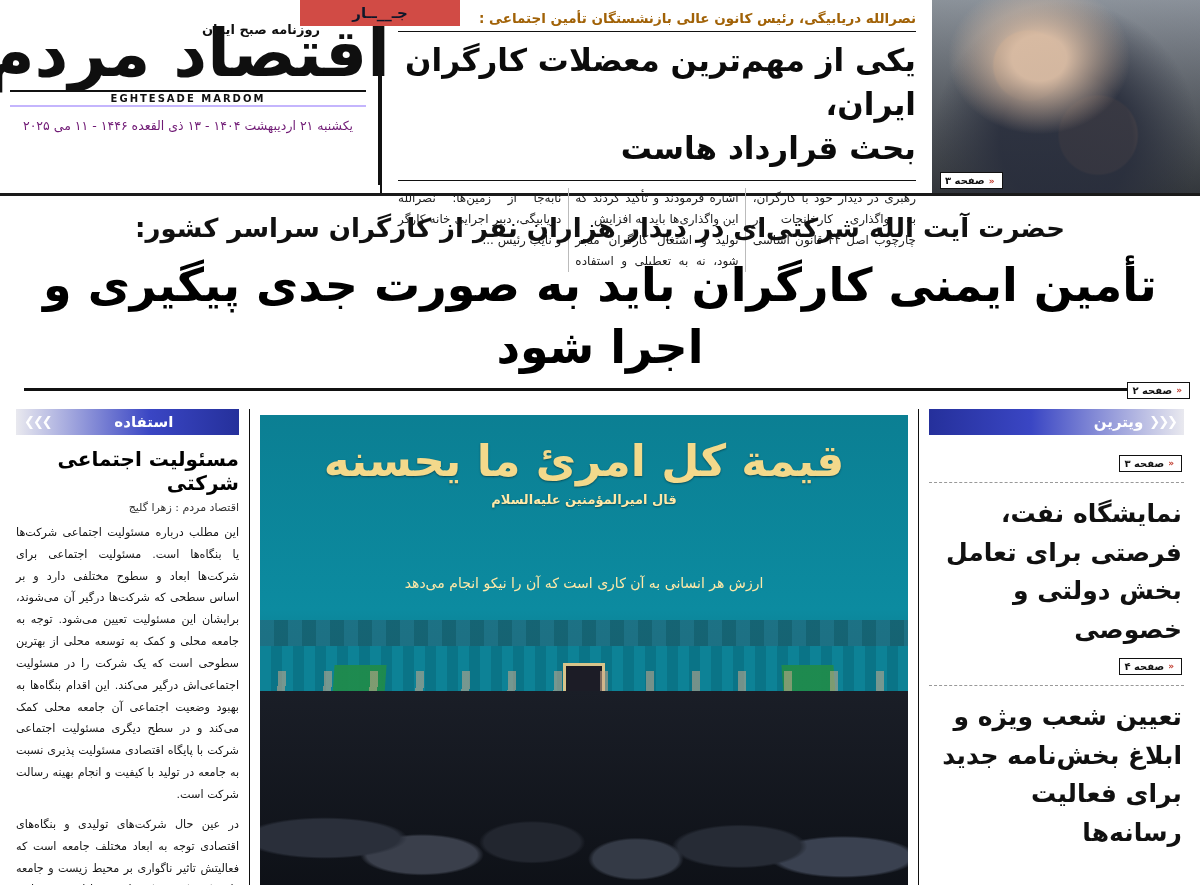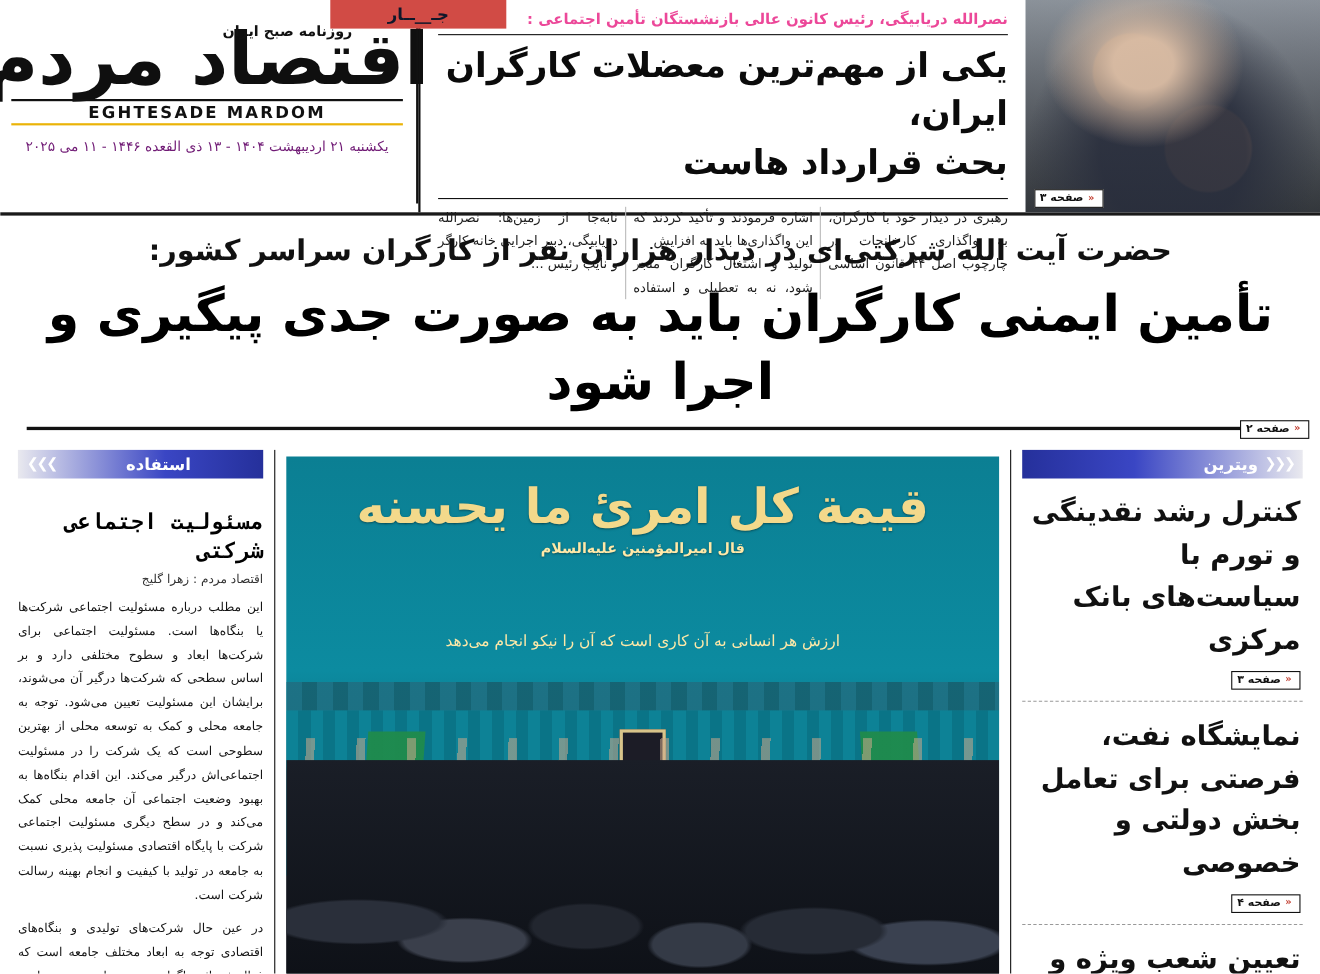--- a/index.html
+++ b/index.html
@@ -30,40 +30,40 @@
     transform: translateX(-46px);
     font-weight: bold;
   }
   .logo-main {
     font-size: 66px; font-weight: bold; color: #0f0f0f;
     line-height: .95; letter-spacing: -2px; white-space: nowrap;
     margin-top: -14px;
     font-family: "DejaVu Sans", "Liberation Sans", sans-serif;
   }
   .logo-latin {
-    font-size: 15px; letter-spacing: 2px; color: #111;
-    margin-top: 4px; border-top: 2px solid #111; border-bottom:2px solid #eab308;
+    font-size: 10px; letter-spacing: 2px; color: #111;
+    margin-top: 4px; border-top: 2px solid #111; border-bottom:2px solid #c4b5fd;
     padding: 1px 0; width: 100%; text-align: center; font-weight: bold;
   }
   .logo-dateline {
     margin-top: 8px; text-align: center; font-size: 12.5px; color: #701a75;
     line-height: 1.75; width: 100%;
   }
   .logo-dateline span { display: block; }
   .logo-rule {
     position: absolute; right: 0; top: 8px; bottom: 8px; width: 2px; background: #111;
   }
 
   
   .teaser-block {
     flex: 1; padding: 10px 16px 8px 16px; position: relative;
     border-left: 2px solid #111;
   }
   .teaser-kicker {
-    font-size: 13.5px; color: #ec4899; text-align: right; font-weight: bold;
+    font-size: 13.5px; color: #a16207; text-align: right; font-weight: bold;
     border-bottom: 1px solid #111; padding-bottom: 5px; margin-bottom: 6px;
   }
   .teaser-head {
     font-size: 31px; font-weight: bold; color: #0b0b0b; line-height: 1.42;
     text-align: right;
   }
   .teaser-deck {
     margin-top: 10px; font-size: 12px; line-height: 1.75; color: #1c1c1c;
     text-align: justify;
     column-count: 3; column-gap: 14px; column-rule: 1px solid #bbb;
@@ -192,21 +192,21 @@
       linear-gradient(#1a1e27 0%, #0d1016 100%);
   }
   .photo-main .hands {
     position:absolute; bottom: 120px; left:0; right:0; height: 110px;
     background:
       repeating-linear-gradient(92deg, rgba(205,170,140,.0) 0 18px, rgba(205,170,140,.55) 18px 26px, rgba(0,0,0,0) 26px 46px);
     filter: blur(.3px);
   }
 
   
-  .note-title { font-size: 20px; font-weight: bold; margin: 27px 0 6px; text-align: right; font-family: Liberation Mono, monospace; }
+  .note-title { font-size: 20px; font-weight: bold; margin: 12px 0 6px; text-align: right; }
   .note-byline { font-size: 11px; color: #333; text-align: right; margin-bottom: 8px; }
   .note-body {
     font-size: 11.2px; line-height: 1.95; text-align: justify; color: #151515;
   }
   .note-body p { margin-bottom: 8px; }
 </style>
 </head>
 <body>
 
 <div class="page">
@@ -260,21 +260,20 @@
 
   <div class="body-cols">
 
     <div class="col-right">
       <div class="sec-head">
         <span class="arrows">❮❮❮</span>
         <span style="flex:1; ">ویترین</span>
       </div>
 
       <div class="brief">
-        <h3>کنترل رشد نقدینگی و تورم با سیاست‌های بانک مرکزی</h3>
         <div class="page-ref">
           <span class="chev">«</span>
           <span>صفحه ۳</span>
         </div>
       </div>
 
       <div class="brief">
         <h3>نمایشگاه نفت، فرصتی برای تعامل بخش دولتی و خصوصی</h3>
         <div class="page-ref">
           <span class="chev">«</span>

